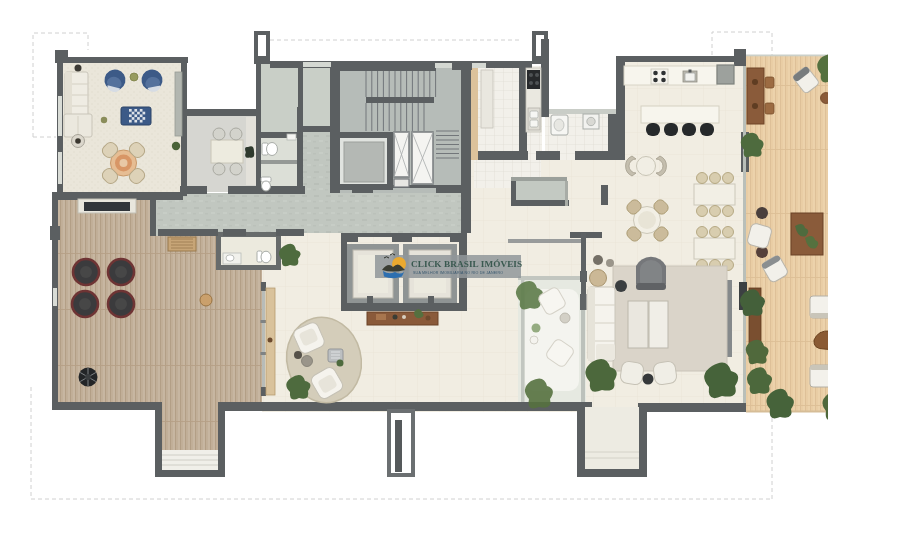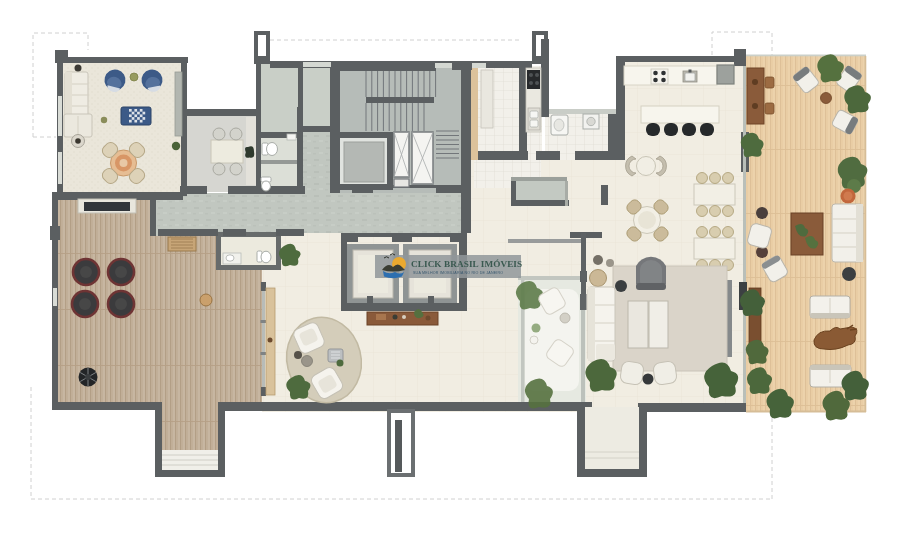--- a/index.html
+++ b/index.html
@@ -1,16 +1,16 @@
 <!DOCTYPE html>
 <html><head>
 <meta charset="utf-8">
 <style>
   html,body{margin:0;padding:0;background:#ffffff;}
-  .page{width:900px;height:534px;background:#5eead4;font-family:"Liberation Sans",sans-serif;position:relative;overflow:hidden;}
+  .page{width:828px;height:534px;background:#5eead4;font-family:"Liberation Sans",sans-serif;position:relative;overflow:hidden;}
   svg{display:block}
 </style>
 </head>
 <body>
 <div class="page">
 <svg width="900" height="534" viewBox="0 0 900 534">
 <defs>
   <pattern id="deckwood" width="5" height="64" patternUnits="userSpaceOnUse">
     <rect width="5" height="64" fill="#ecd2ab"></rect>
     <rect x="0" width="0.9" height="64" fill="#dcbd95"></rect>

